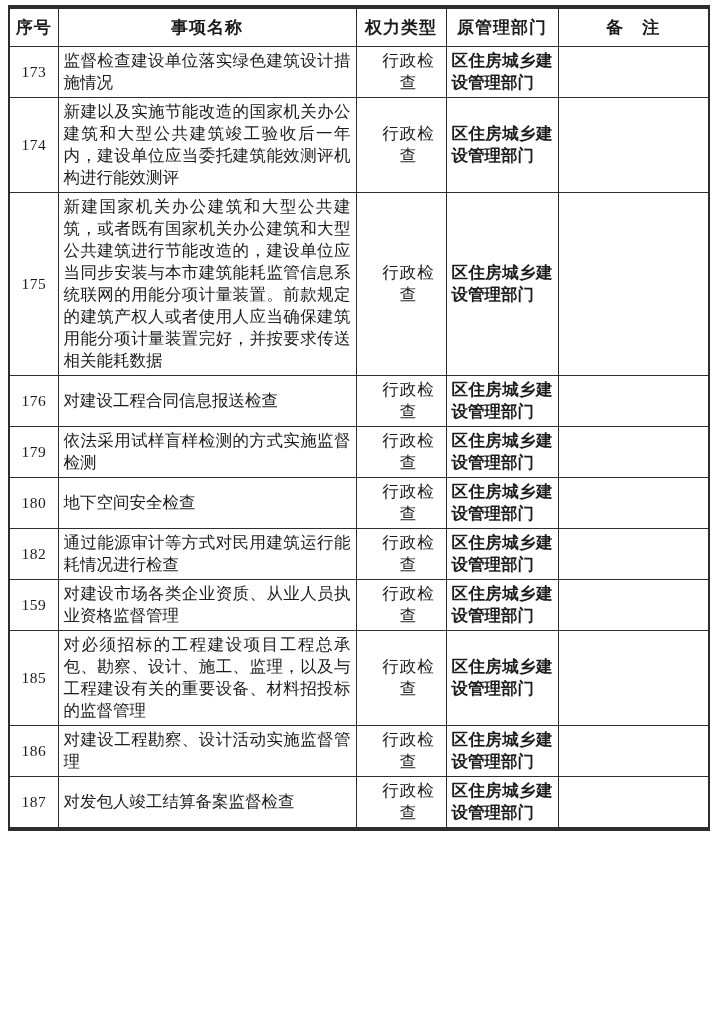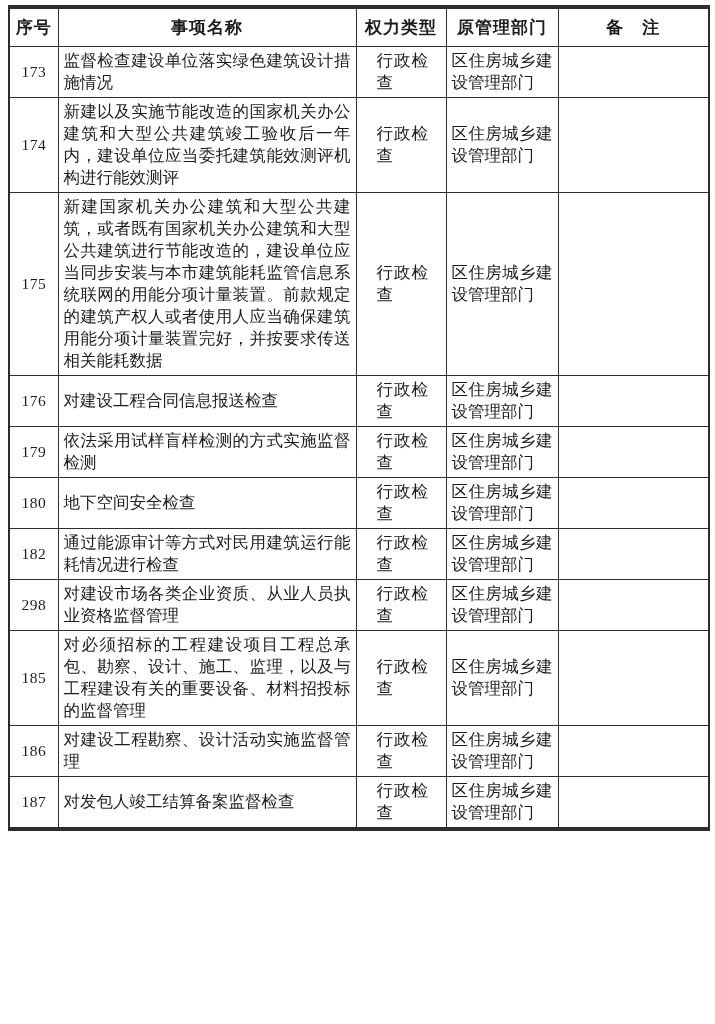--- a/index.html
+++ b/index.html
@@ -50,22 +50,22 @@
     font-size: 16.5px;
     line-height: 22px;
     padding: 3px 5px;
   }
   td.cell-no {
     text-align: center;
     font-size: 15.5px;
     letter-spacing: 0.5px;
   }
   td.cell-name { text-align: justify; }
-  td.cell-type { text-align: left; letter-spacing: 1px; padding-left: 20px; }
-  td.cell-dept { text-align: justify; }
+  td.cell-type { text-align: center; letter-spacing: 1px; padding-left: 20px; }
+  td.cell-dept { text-align: justify; font-weight: bold; }
   td.cell-note { }
 </style>
 </head>
 <body>
 
 <div class="page">
   <table class="doc-table">
     <colgroup>
       <col class="c-no">
       <col class="c-name">
@@ -137,21 +137,21 @@
   <tr>
     <td class="cell-no">182</td>
     <td class="cell-name">通过能源审计等方式对民用建筑运行能耗情况进行检查</td>
     <td class="cell-type">行政检查</td>
     <td class="cell-dept">区住房城乡建设管理部门</td>
     <td class="cell-note"></td>
   </tr>
 
 
   <tr>
-    <td class="cell-no">298</td>
+    <td class="cell-no">159</td>
     <td class="cell-name">对建设市场各类企业资质、从业人员执业资格监督管理</td>
     <td class="cell-type">行政检查</td>
     <td class="cell-dept">区住房城乡建设管理部门</td>
     <td class="cell-note"></td>
   </tr>
 
   <tr>
     <td class="cell-no">185</td>
     <td class="cell-name">对必须招标的工程建设项目工程总承包、勘察、设计、施工、监理，以及与工程建设有关的重要设备、材料招投标的监督管理</td>
     <td class="cell-type">行政检查</td>

